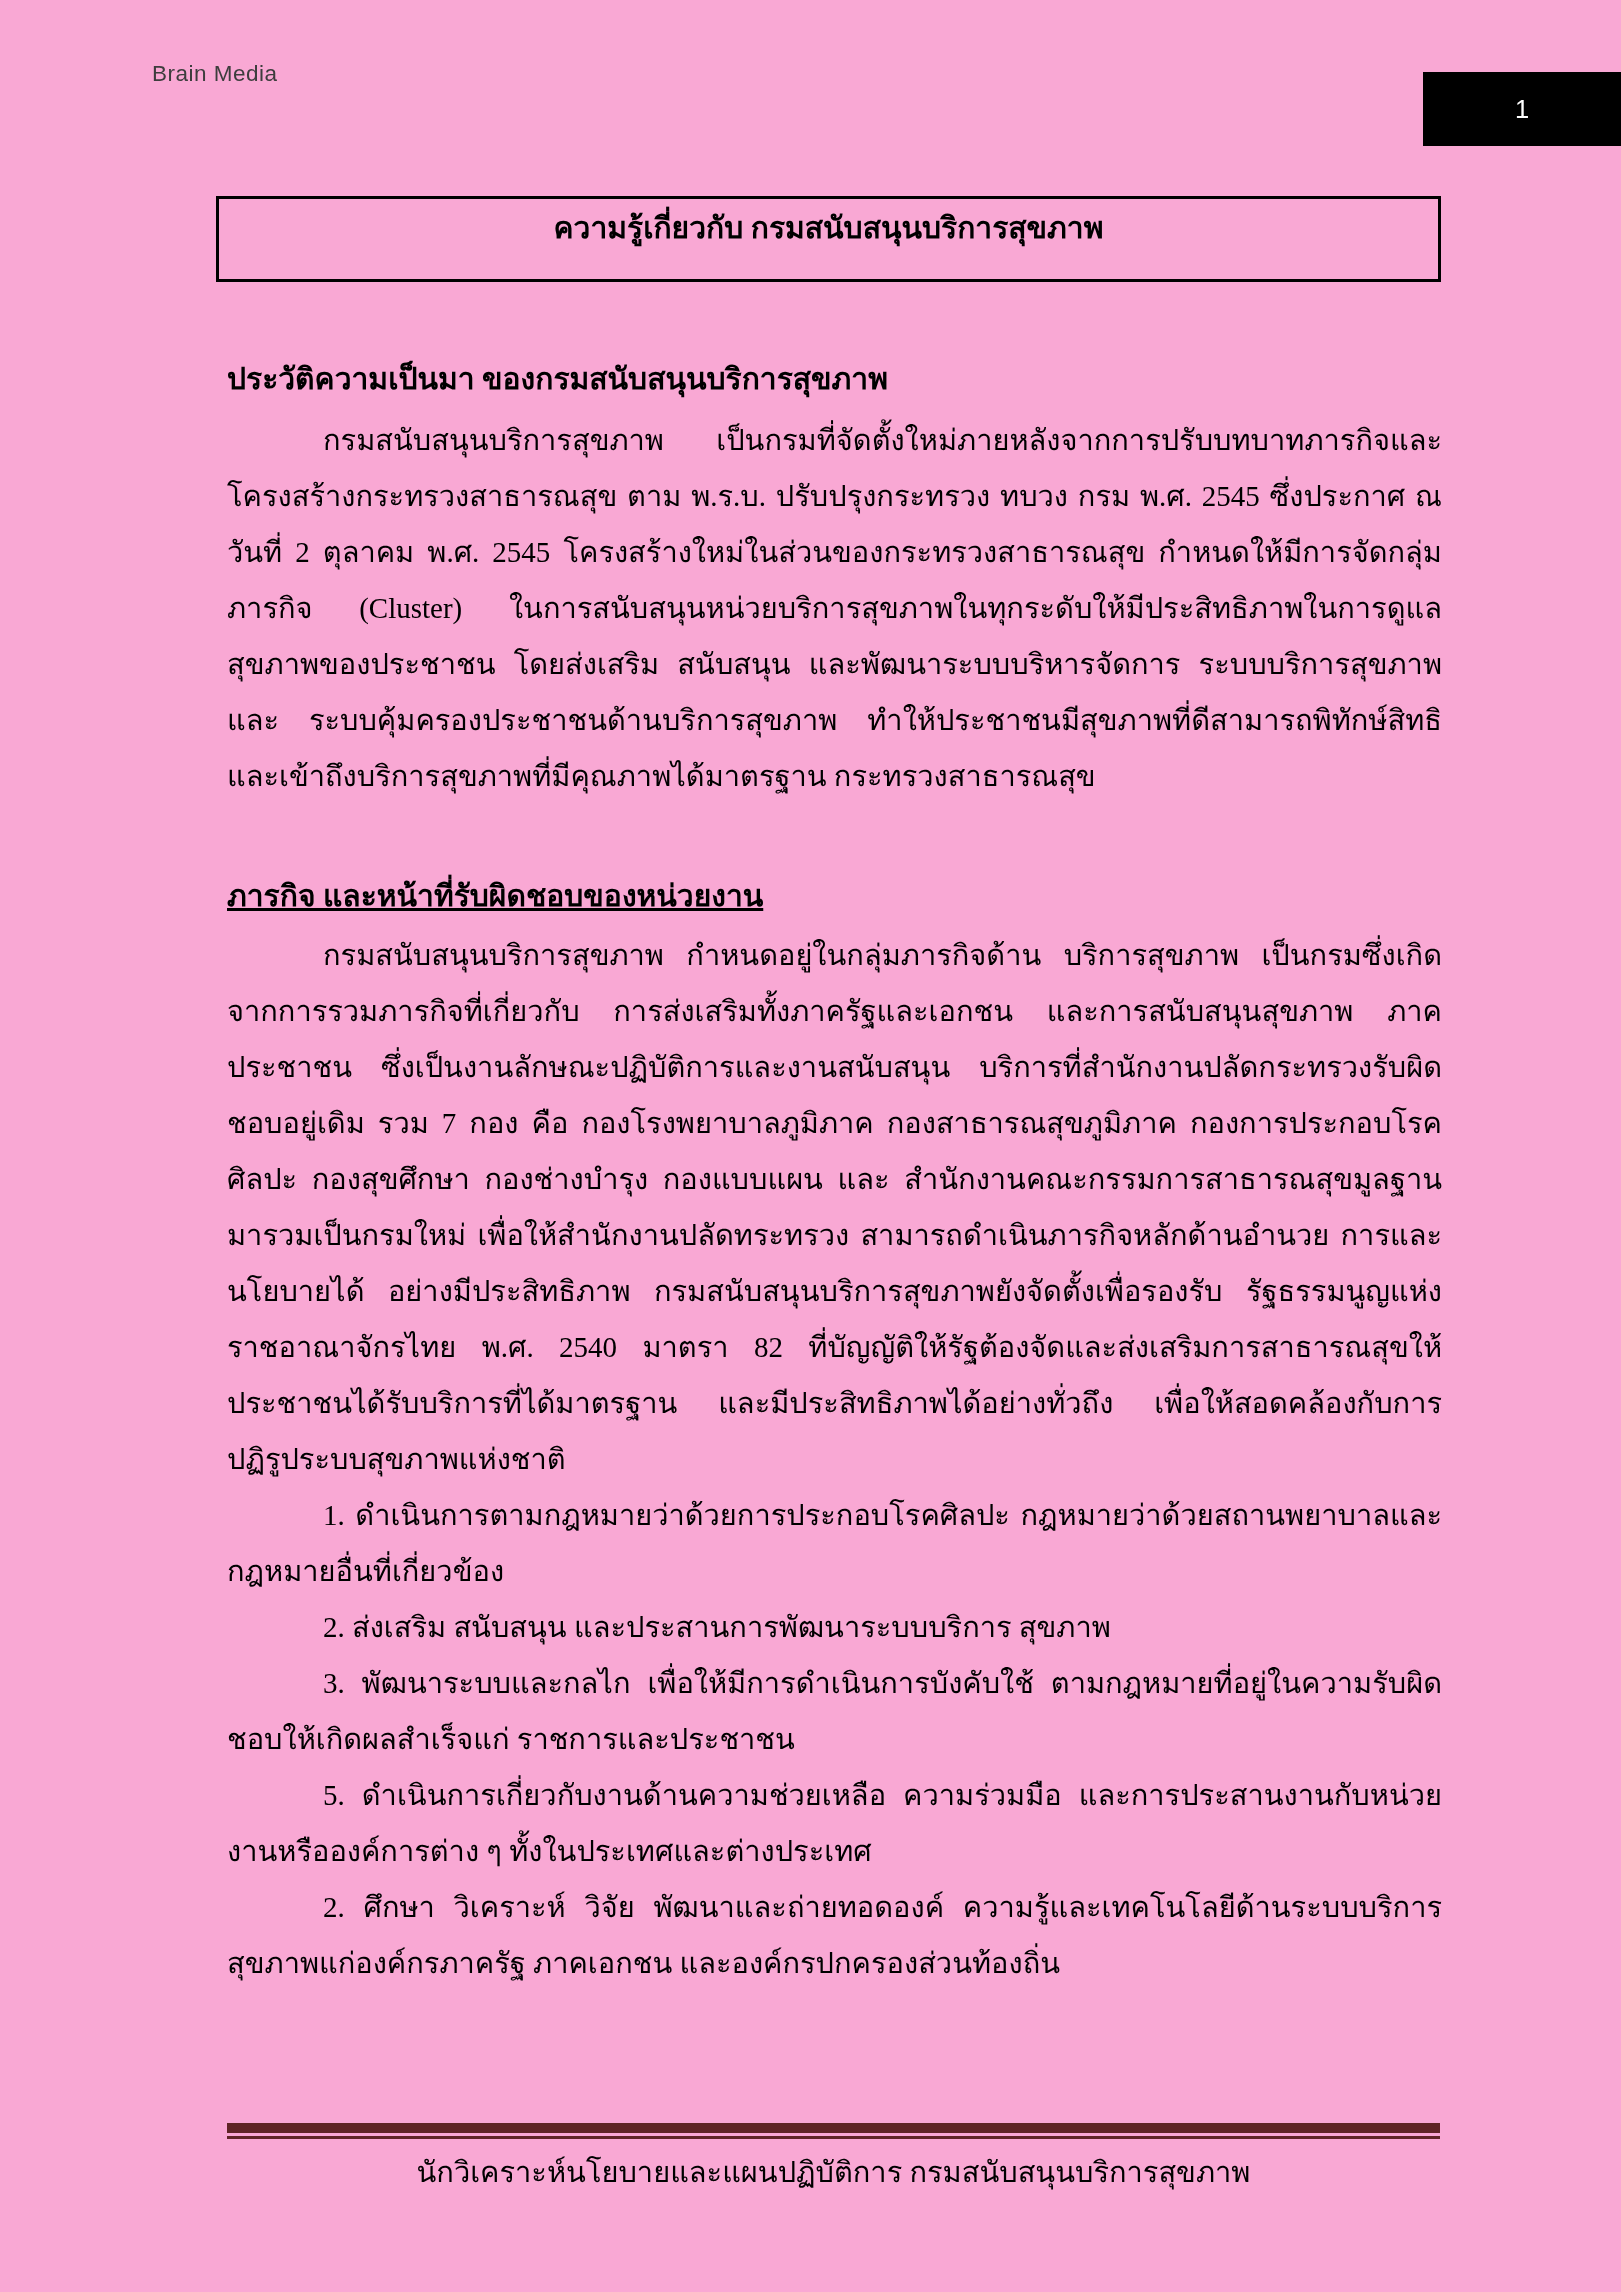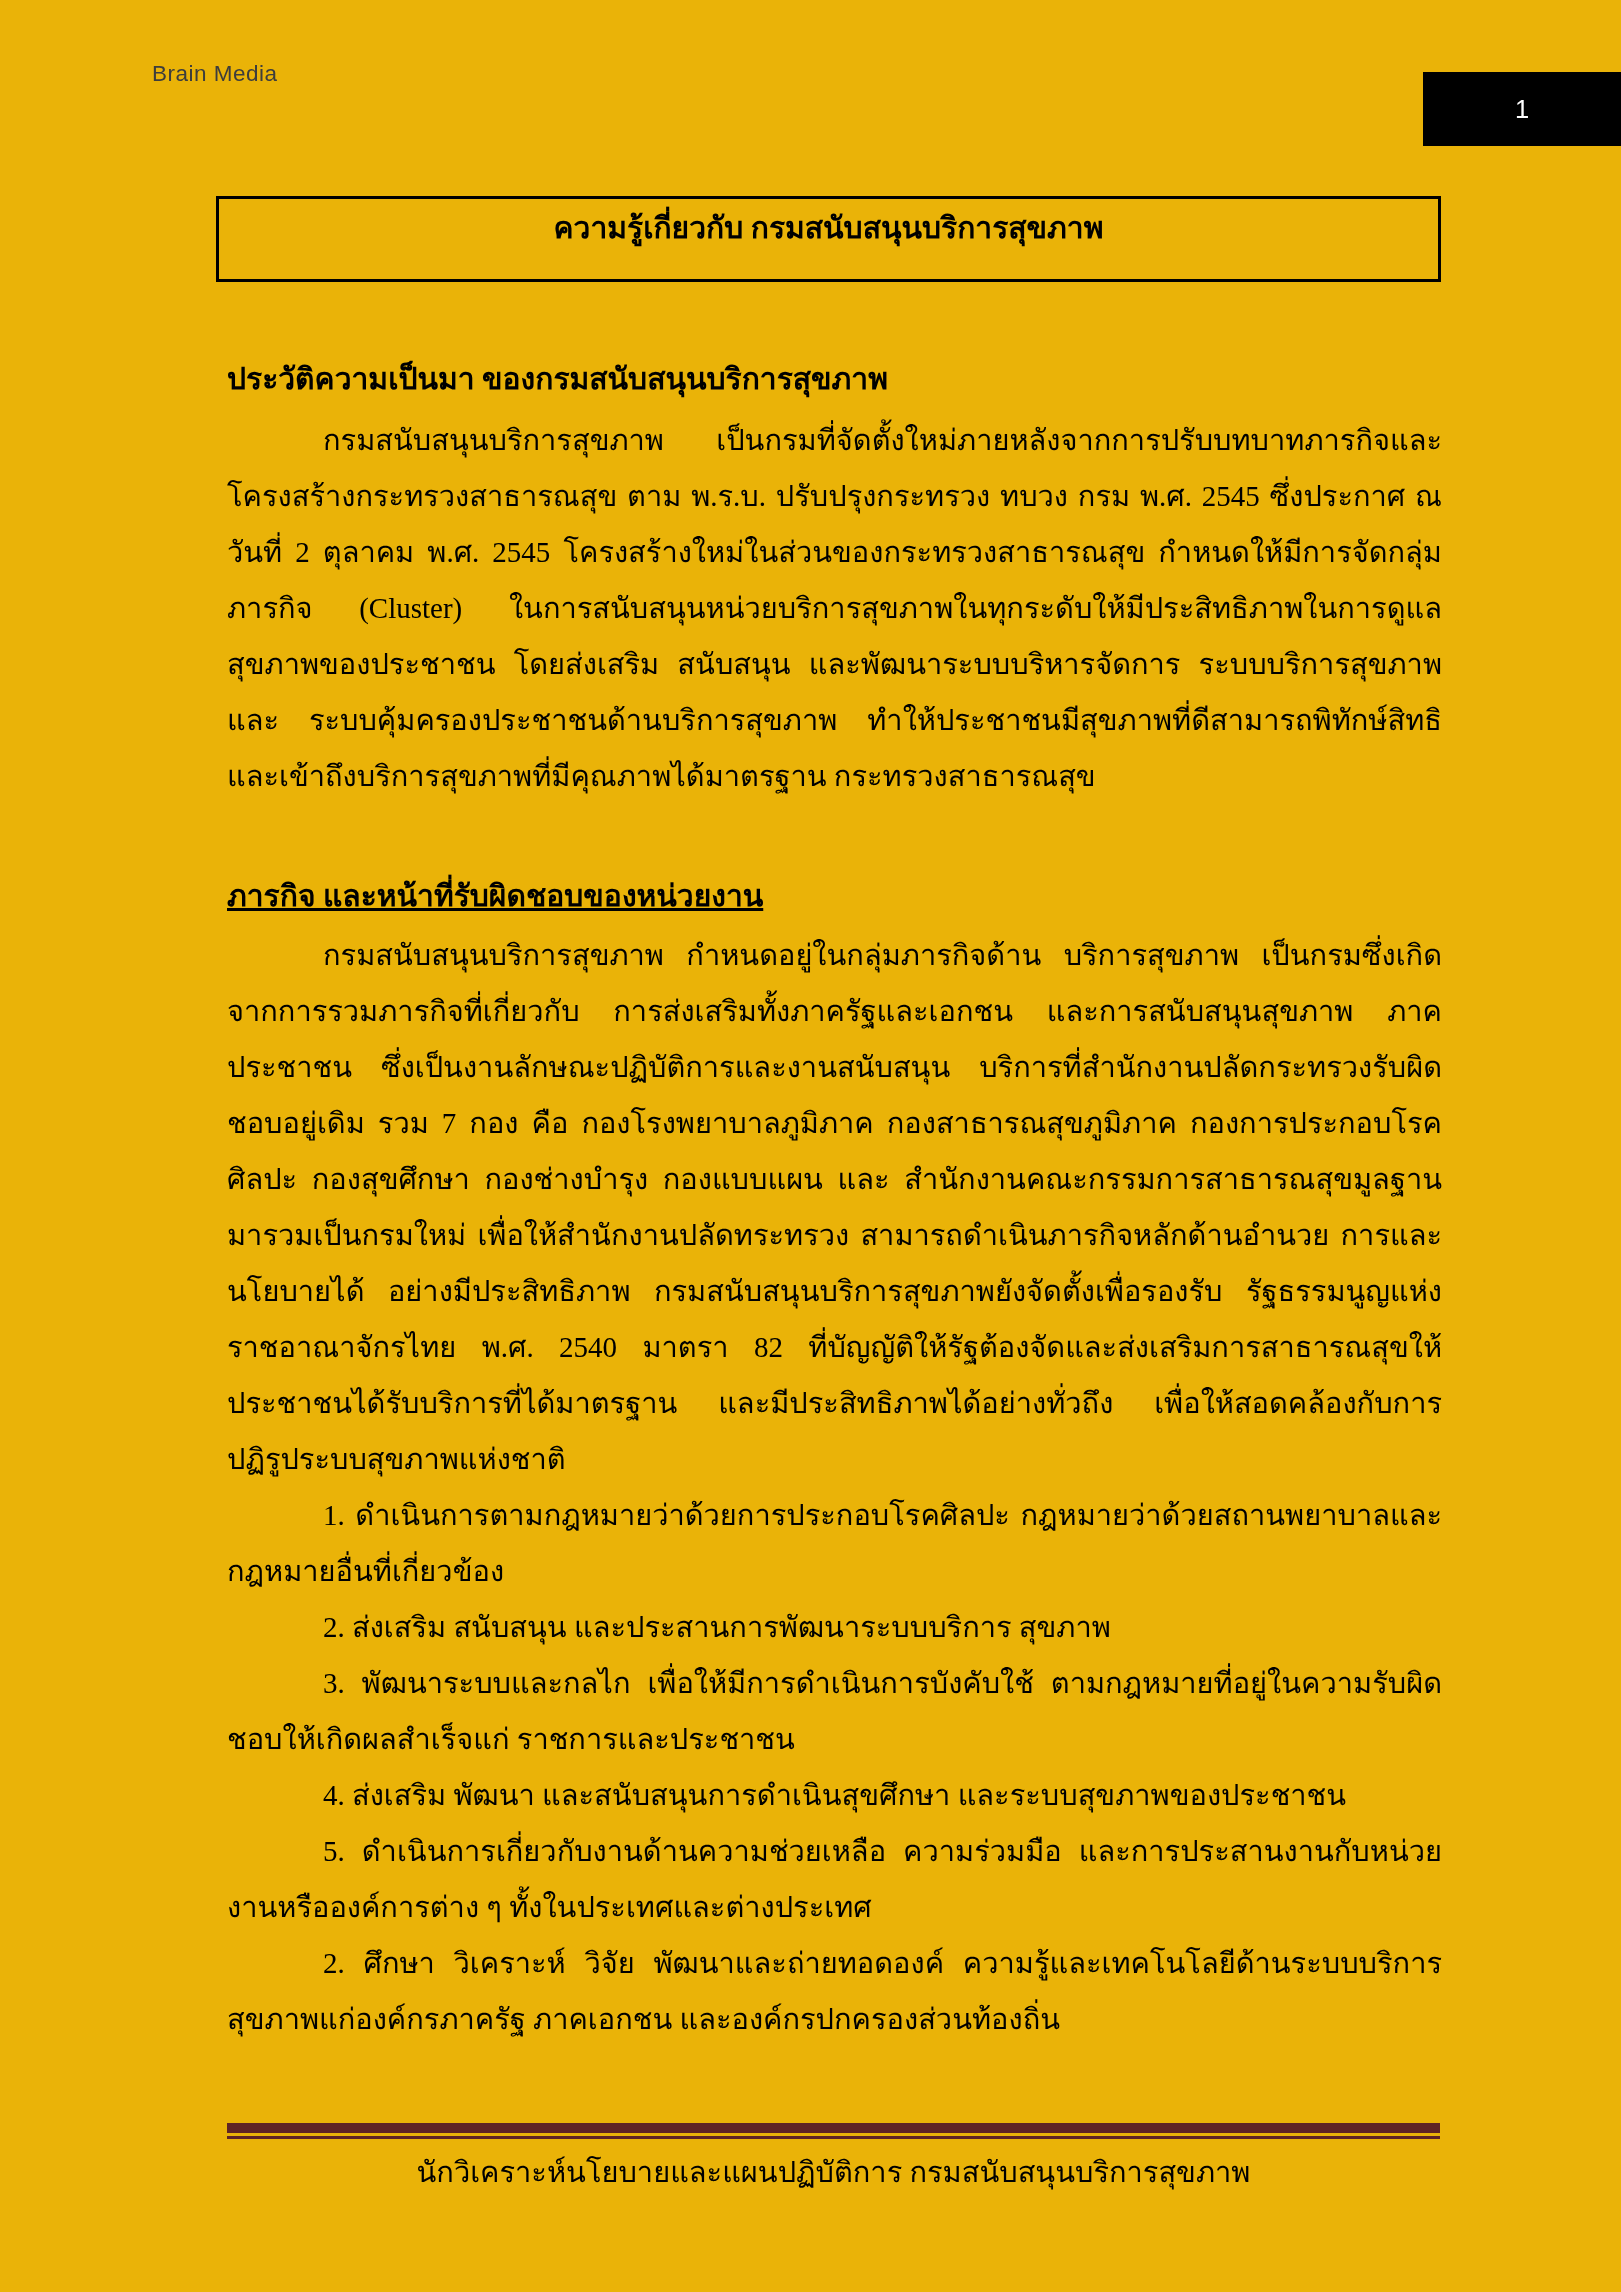--- a/index.html
+++ b/index.html
@@ -1,21 +1,21 @@
 <!DOCTYPE html>
 <html><head>
 <meta charset="utf-8">
 <style>
   * { margin: 0; padding: 0; box-sizing: border-box; }
   html, body { background: #ffffff; }
   .page {
     position: relative;
     width: 1621px;
     height: 2293px;
-    background: #eab308;
+    background: #f9a8d4;
     font-family: "Liberation Serif", "DejaVu Sans", sans-serif;
     color: #000000;
     overflow: hidden;
   }
   .brand {
     position: absolute;
     left: 152px;
     top: 61px;
     font-family: "Liberation Sans", sans-serif;
     font-size: 22.5px;
@@ -127,21 +127,20 @@
 
     <p class="para">กรมสนับสนุนบริการสุขภาพ เป็นกรมที่จัดตั้งใหม่ภายหลังจากการปรับบทบาทภารกิจและโครงสร้างกระทรวงสาธารณสุข ตาม พ.ร.บ. ปรับปรุงกระทรวง ทบวง กรม พ.ศ. 2545 ซึ่งประกาศ ณ วันที่ 2 ตุลาคม พ.ศ. 2545 โครงสร้างใหม่ในส่วนของกระทรวงสาธารณสุข กำหนดให้มีการจัดกลุ่มภารกิจ (Cluster) ในการสนับสนุนหน่วยบริการสุขภาพในทุกระดับให้มีประสิทธิภาพในการดูแลสุขภาพของประชาชน โดยส่งเสริม สนับสนุน และพัฒนาระบบบริหารจัดการ ระบบบริการสุขภาพ และ ระบบคุ้มครองประชาชนด้านบริการสุขภาพ ทำให้ประชาชนมีสุขภาพที่ดีสามารถพิทักษ์สิทธิ และเข้าถึงบริการสุขภาพที่มีคุณภาพได้มาตรฐาน กระทรวงสาธารณสุข</p>
 
     <div class="section-heading second">ภารกิจ และหน้าที่รับผิดชอบของหน่วยงาน</div>
 
     <p class="para">กรมสนับสนุนบริการสุขภาพ กำหนดอยู่ในกลุ่มภารกิจด้าน บริการสุขภาพ เป็นกรมซึ่งเกิดจากการรวมภารกิจที่เกี่ยวกับ การส่งเสริมทั้งภาครัฐและเอกชน และการสนับสนุนสุขภาพ ภาคประชาชน ซึ่งเป็นงานลักษณะปฏิบัติการและงานสนับสนุน บริการที่สำนักงานปลัดกระทรวงรับผิดชอบอยู่เดิม รวม 7 กอง คือ กองโรงพยาบาลภูมิภาค กองสาธารณสุขภูมิภาค กองการประกอบโรคศิลปะ กองสุขศึกษา กองช่างบำรุง กองแบบแผน และ สำนักงานคณะกรรมการสาธารณสุขมูลฐาน มารวมเป็นกรมใหม่ เพื่อให้สำนักงานปลัดทระทรวง สามารถดำเนินภารกิจหลักด้านอำนวย การและนโยบายได้ อย่างมีประสิทธิภาพ กรมสนับสนุนบริการสุขภาพยังจัดตั้งเพื่อรองรับ รัฐธรรมนูญแห่งราชอาณาจักรไทย พ.ศ. 2540 มาตรา 82 ที่บัญญัติให้รัฐต้องจัดและส่งเสริมการสาธารณสุขให้ ประชาชนได้รับบริการที่ได้มาตรฐาน และมีประสิทธิภาพได้อย่างทั่วถึง เพื่อให้สอดคล้องกับการปฏิรูประบบสุขภาพแห่งชาติ</p>
 
     <p class="item">1. ดำเนินการตามกฎหมายว่าด้วยการประกอบโรคศิลปะ กฎหมายว่าด้วยสถานพยาบาลและกฎหมายอื่นที่เกี่ยวข้อง</p>
     <p class="item">2. ส่งเสริม สนับสนุน และประสานการพัฒนาระบบบริการ สุขภาพ</p>
     <p class="item">3. พัฒนาระบบและกลไก เพื่อให้มีการดำเนินการบังคับใช้ ตามกฎหมายที่อยู่ในความรับผิดชอบให้เกิดผลสำเร็จแก่ ราชการและประชาชน</p>
-    <p class="item">4. ส่งเสริม พัฒนา และสนับสนุนการดำเนินสุขศึกษา และระบบสุขภาพของประชาชน</p>
     <p class="item">5. ดำเนินการเกี่ยวกับงานด้านความช่วยเหลือ ความร่วมมือ และการประสานงานกับหน่วยงานหรือองค์การต่าง ๆ ทั้งในประเทศและต่างประเทศ</p>
     <p class="item">2. ศึกษา วิเคราะห์ วิจัย พัฒนาและถ่ายทอดองค์ ความรู้และเทคโนโลยีด้านระบบบริการสุขภาพแก่องค์กรภาครัฐ ภาคเอกชน และองค์กรปกครองส่วนท้องถิ่น</p>
 
   </div>
 
   <div class="footer-rule-thick"></div>
   <div class="footer-rule-thin"></div>
 
   <div class="footer-text">นักวิเคราะห์นโยบายและแผนปฏิบัติการ กรมสนับสนุนบริการสุขภาพ</div>
 

